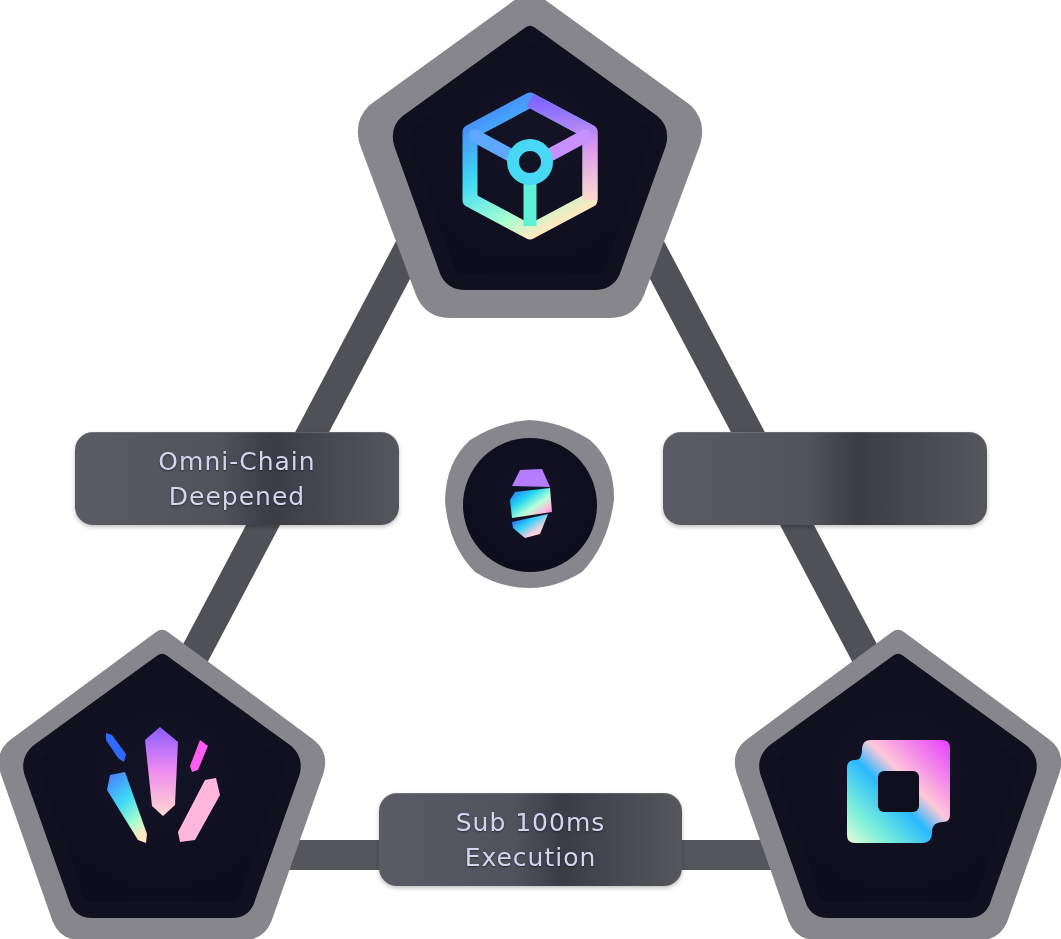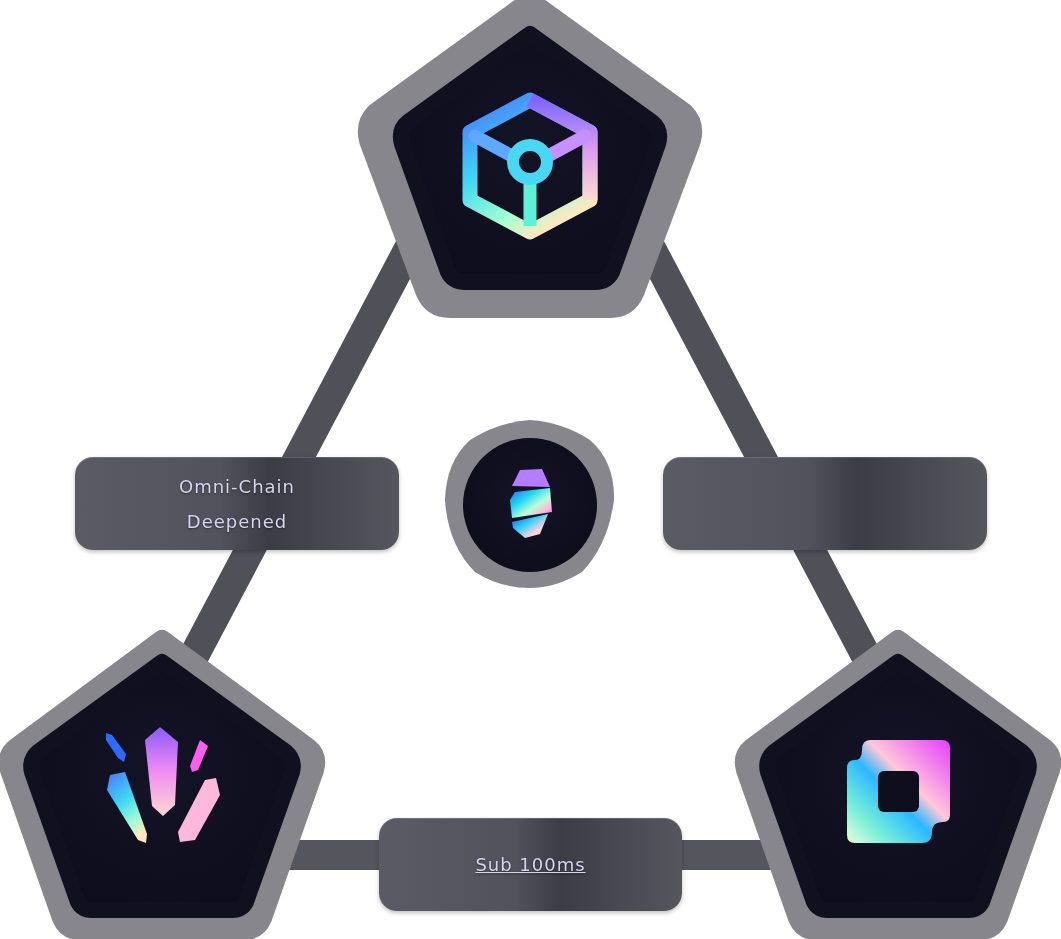--- a/index.html
+++ b/index.html
@@ -4,23 +4,22 @@
 <style>
   html, body { margin:0; padding:0; background:#ffffff; }
   body { width:1061px; height:939px; position:relative; overflow:hidden; font-family:"DejaVu Sans", sans-serif; }
   #stage { position:absolute; left:0; top:0; width:1061px; height:939px; }
   .label-box {
     position:absolute; box-sizing:border-box;
     border-radius:18px;
     background: linear-gradient(90deg,#5b5b66 0%, #52525c 45%, #3c3c46 60%, #56565f 100%);
     box-shadow: 0 1px 0 rgba(255,255,255,0.15) inset, 0 2px 4px rgba(0,0,0,0.25);
     display:flex; flex-direction:column; align-items:center; justify-content:center;
-    color:#d4d6ef; font-size:18px; font-weight:500; letter-spacing:1px; line-height:35px;
+    color:#d4d6ef; font-size:25px; font-weight:500; letter-spacing:1px; line-height:35px;
     text-shadow: 0 1px 2px rgba(0,0,0,0.5);
-    margin-top: 25px;
   }
   .label-box span { display:block; }
 </style>
 </head>
 <body>
 
 <svg id="stage" width="1061" height="939" viewBox="0 0 1061 939" xmlns="http://www.w3.org/2000/svg">
   <defs>
     <linearGradient id="connGrad" x1="0" y1="0" x2="1" y2="0">
       <stop offset="0" stop-color="#6a6a72"></stop>
@@ -120,15 +119,16 @@
 </svg>
 
 <div class="label-box" style="left:75px; top:432px; width:324px; height:93px;">
   <span>Omni-Chain</span>
   <span>Deepened</span>
 </div>
 
 <div class="label-box" style="left:663px; top:432px; width:324px; height:93px;">
 </div>
 
-<div class="label-box" style="left:379px; top:793px; width:303px; height:93px;text-decoration:underline;">
+<div class="label-box" style="left:379px; top:793px; width:303px; height:93px;">
   <span>Sub 100ms</span>
+  <span>Execution</span>
 </div>
 
 </body></html>

